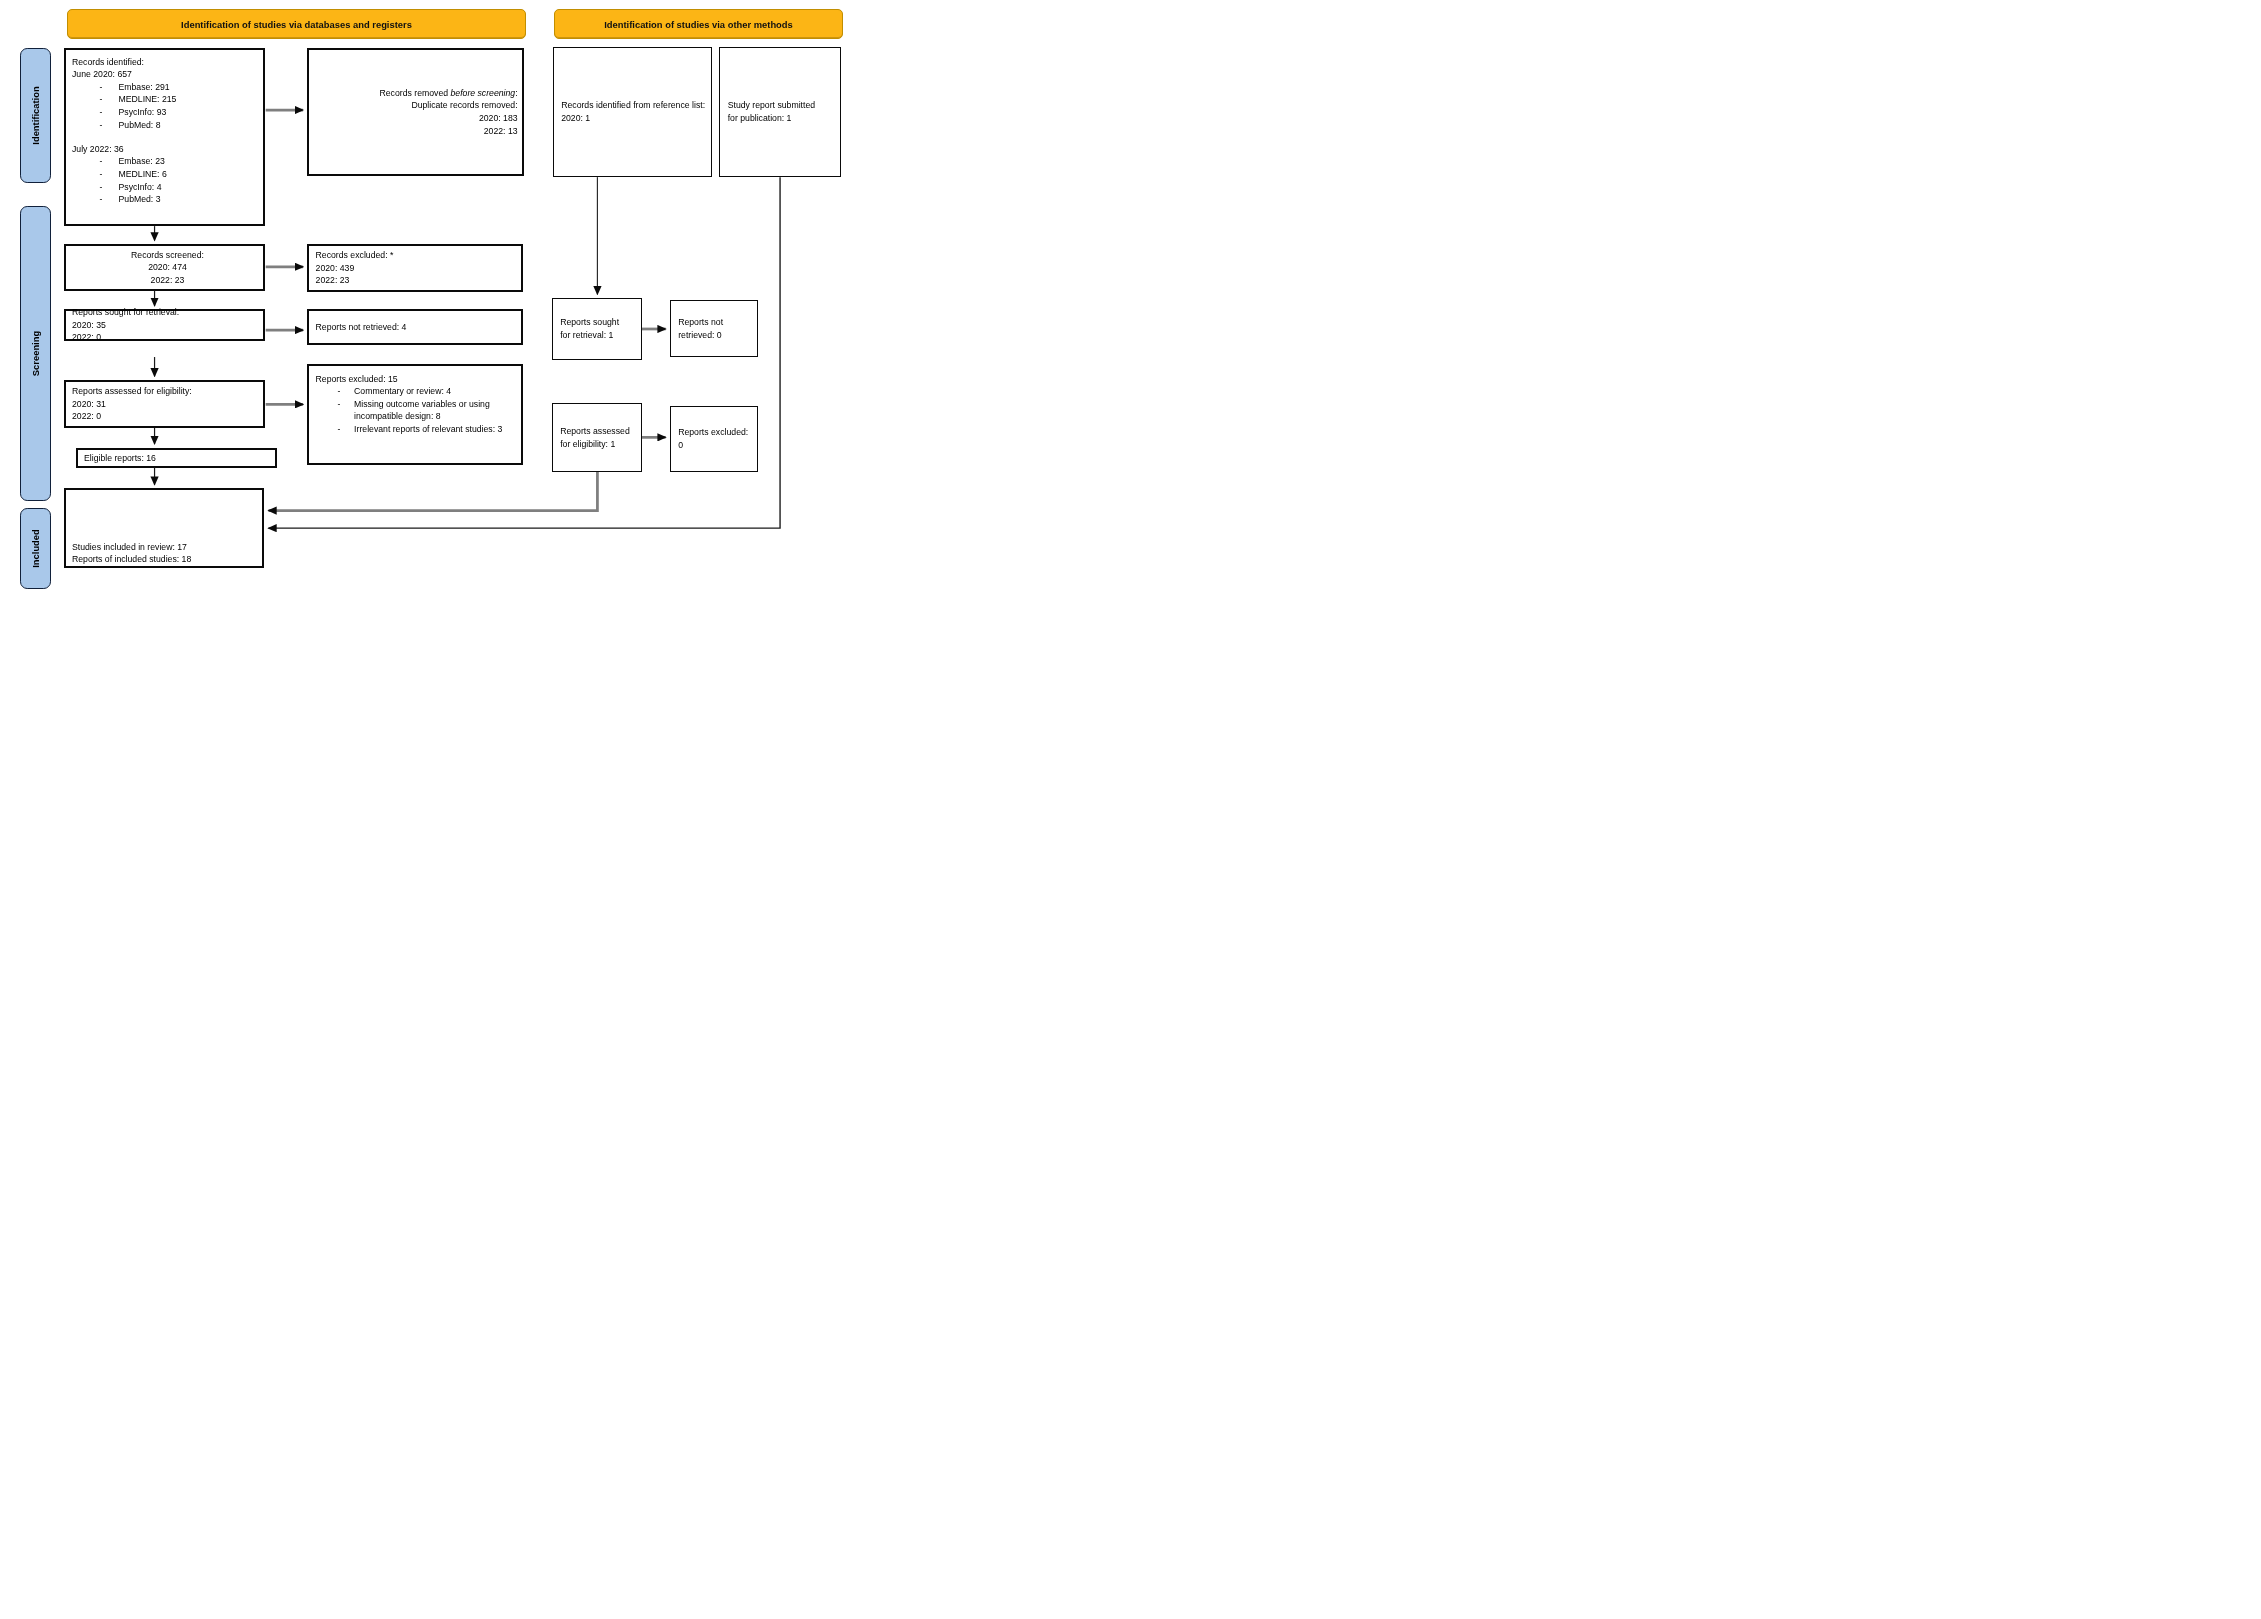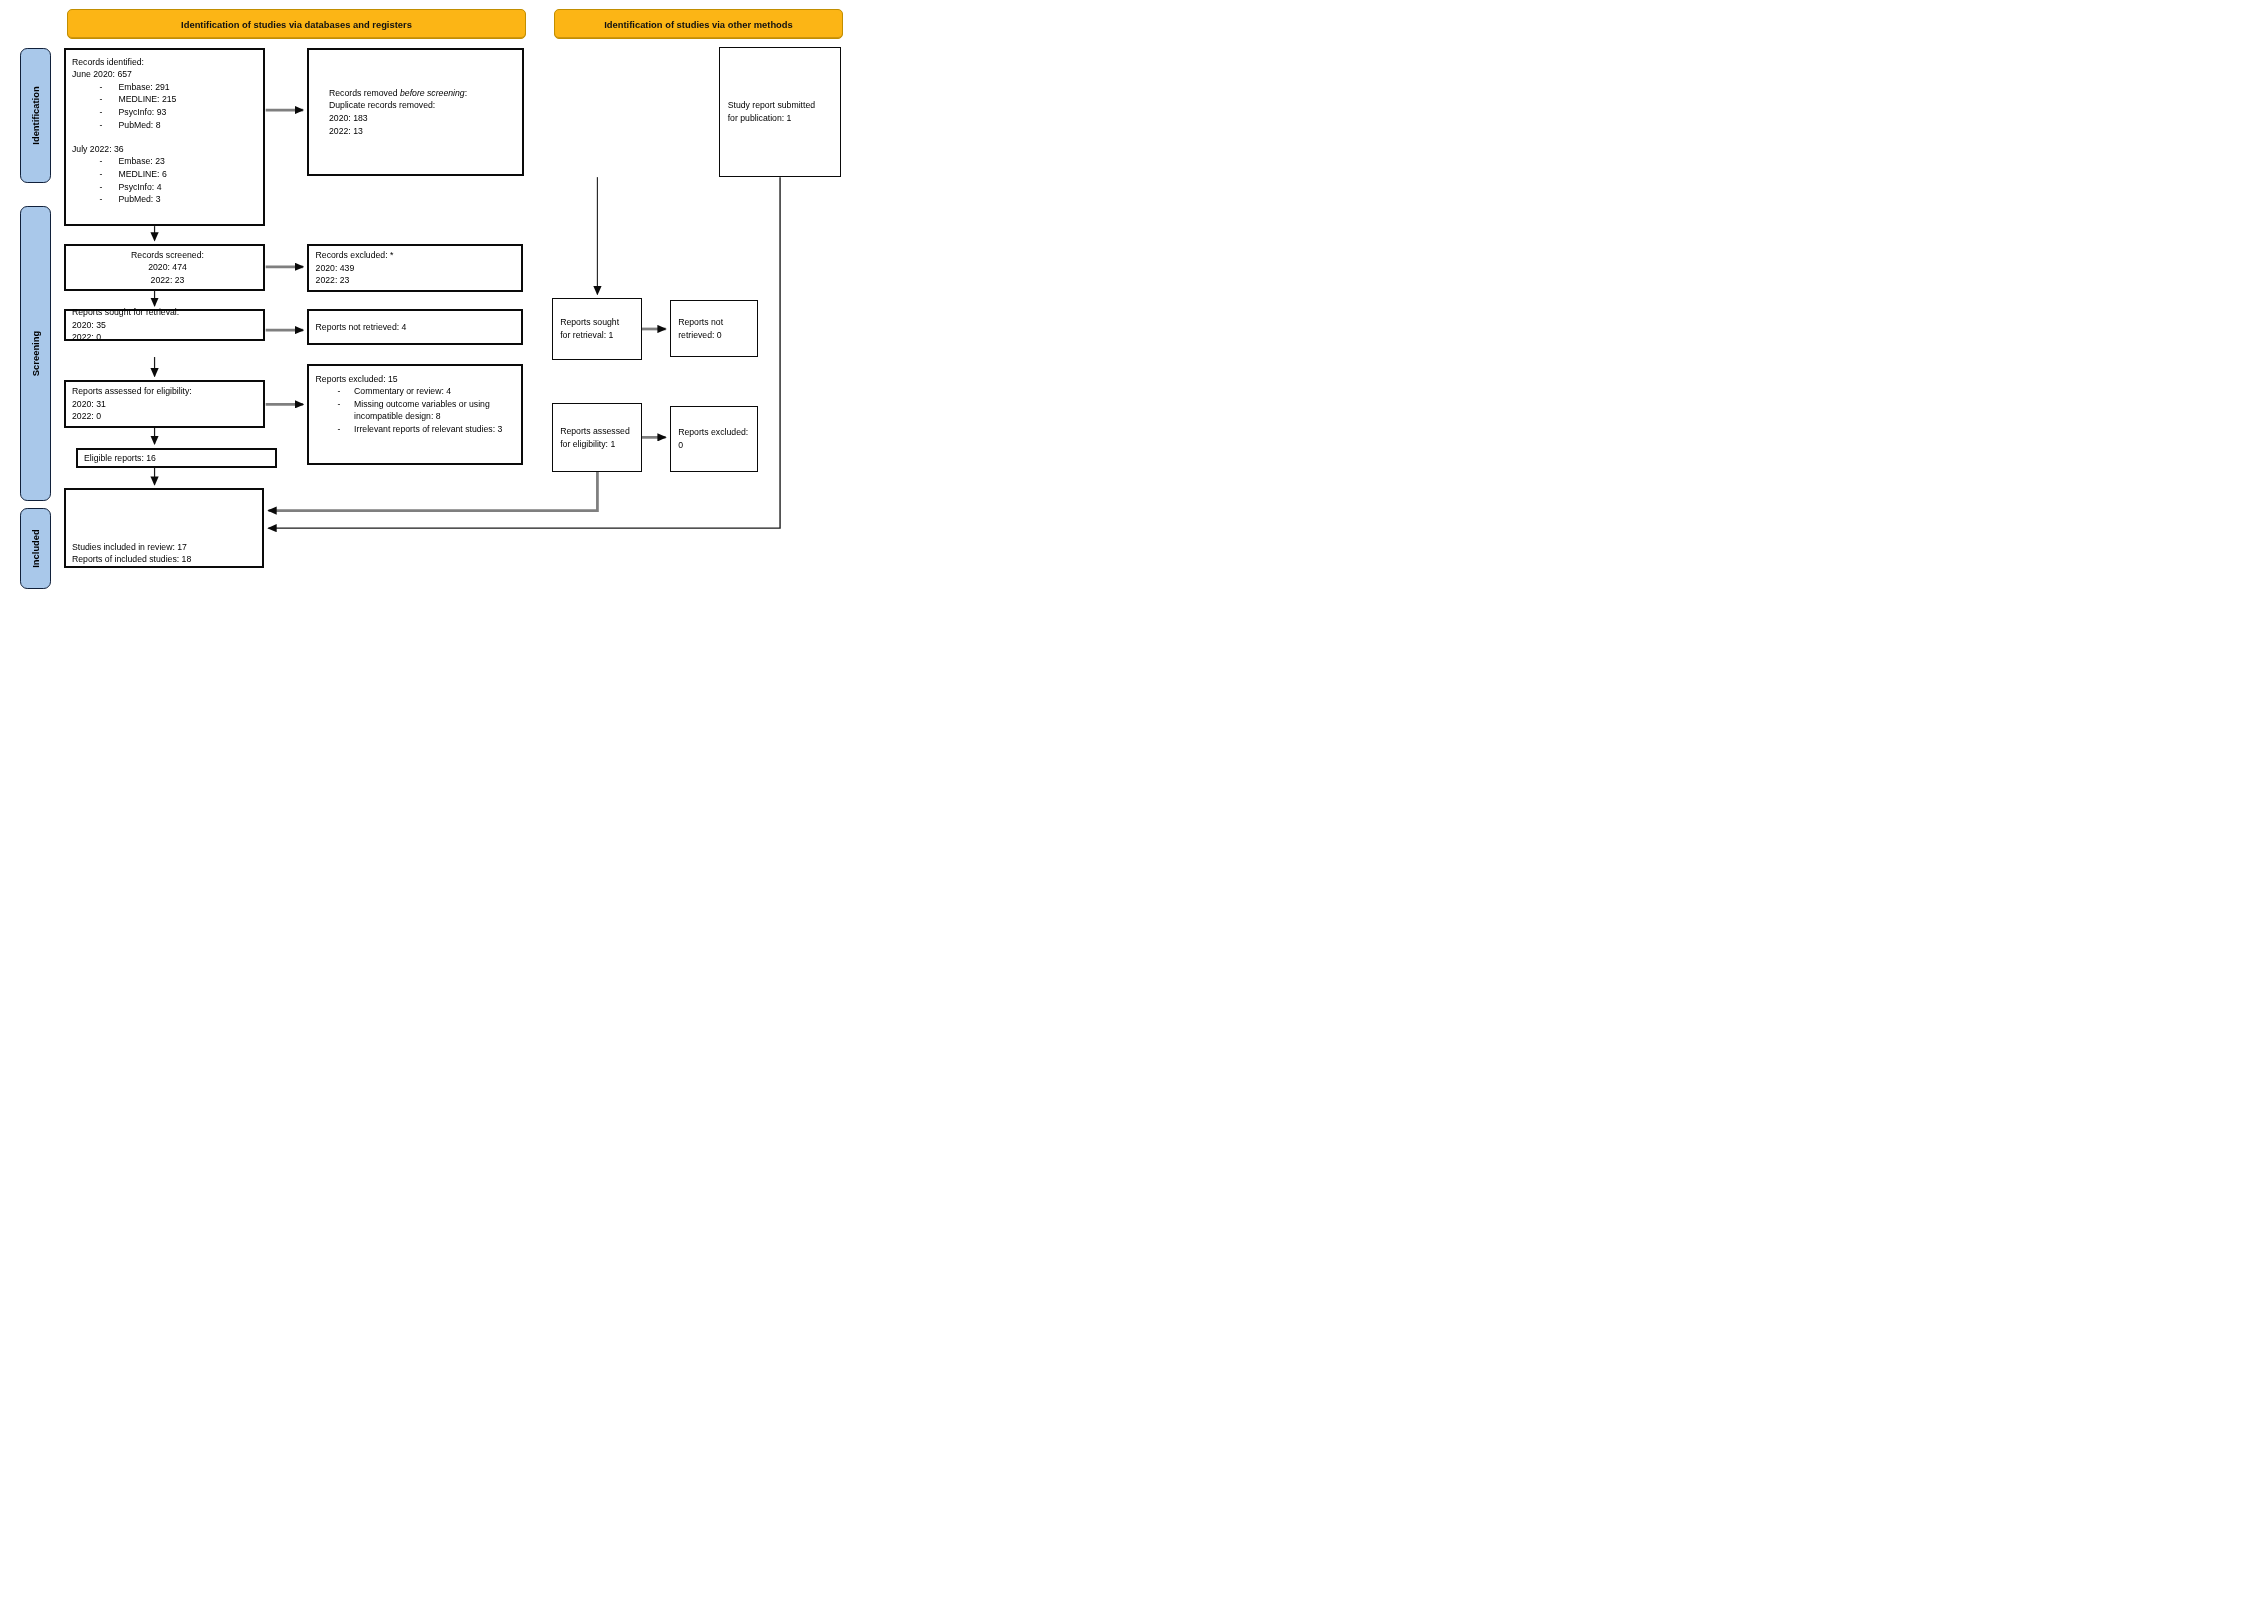--- a/index.html
+++ b/index.html
@@ -78,21 +78,21 @@
       <span class="dash">-</span>
       <span>PsycInfo: 4</span>
       </div>
     <div class="bullet">
       <span class="dash">-</span>
       <span>PubMed: 3</span>
       </div>
   </div>
 
   <div class="box" style="left:307px;top:48px;width:217px;height:128px;">
-    <div class="vcenter" style="padding-left:20px;padding-right:4.4px;">
+    <div class="vcenter" style="padding-left:13px;padding-right:4.4px;text-align:right;">
       <div><span>Records removed </span><span class="italic">before screening</span><span>:</span></div>
       <div>Duplicate records removed:</div>
       <div>2020: 183</div>
       <div>2022: 13</div>
     </div>
   </div>
 
   <div class="box" style="left:64px;top:244px;width:201px;height:47px;">
     <div class="vcenter" style="padding-left:6px;align-items:center;">
       <div>Records screened:</div>
@@ -155,20 +155,26 @@
     </div>
   </div>
 
   <div class="box" style="left:64px;top:488px;width:200px;height:80px;">
     <div class="vcenter" style="padding-left:6px;justify-content:flex-end;">
       <div>Studies included in review: 17</div>
       <div>Reports of included studies: 18</div>
     </div>
   </div>
 
+  <div class="box thin" style="left:553px;top:47px;width:159px;height:130px;">
+    <div class="vcenter" style="padding-left:7.2px;padding-right:5.5px;">
+      <div>Records identified from reference list:</div>
+      <div>2020: 1</div>
+    </div>
+  </div>
 
   <div class="box thin" style="left:719px;top:47px;width:122px;height:130px;">
     <div class="vcenter" style="padding-left:7.7px;padding-right:21px;">
       <div>Study report submitted for publication: 1</div>
     </div>
   </div>
 
   <div class="box thin" style="left:552px;top:298px;width:90px;height:62px;">
     <div class="vcenter" style="padding-left:7.2px;padding-right:12px;">
       <div>Reports sought for retrieval: 1</div>

